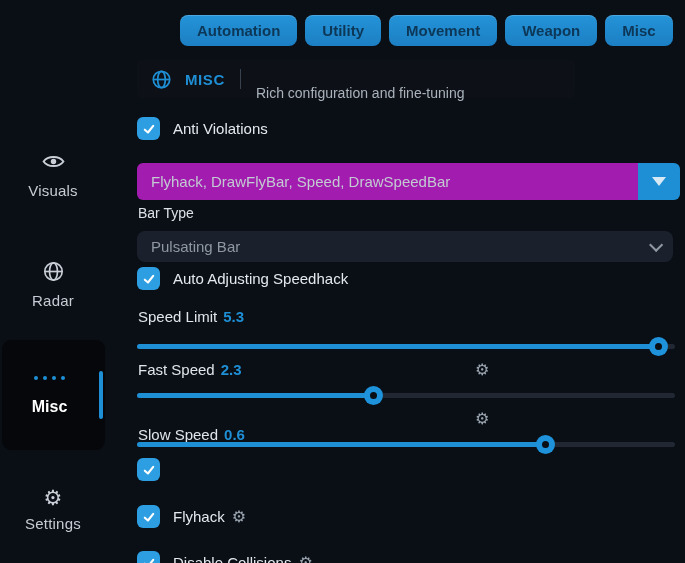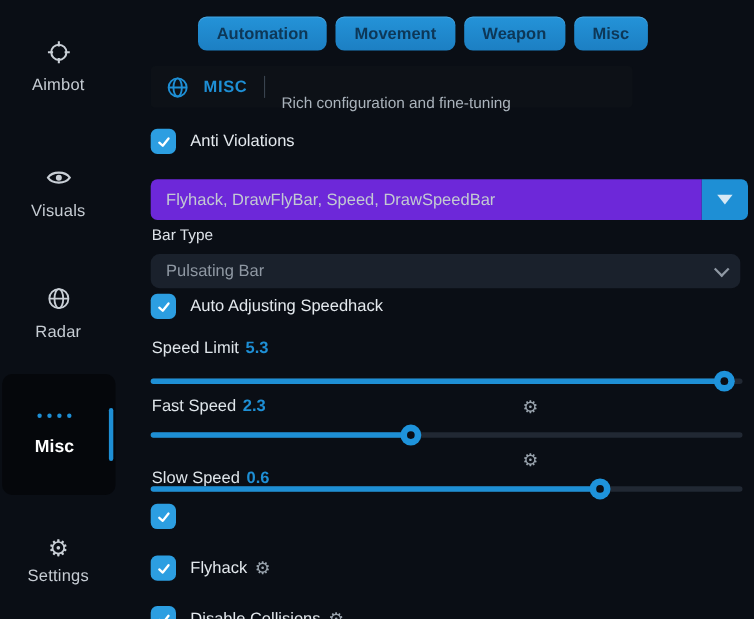--- a/index.html
+++ b/index.html
@@ -60,21 +60,21 @@
   .inline-gear { color:#9aa4ae; font-family:"DejaVu Sans",sans-serif; font-size:16px; cursor:pointer; line-height:1; }
 
   .row-anti { top:117px; }
   .row-auto { top:267px; }
   .row-walk { top:458px; }
   .row-fly  { top:505px; }
   .row-disable { top:551px; }
 
   .dd1 { position:absolute; left:0; top:163px; width:543px; height:37px; display:flex; cursor:pointer; }
   .dd1 .value {
-    flex:1; background:#6d28d9; border-radius:6px 0 0 6px;
+    flex:1; background:#a21caf; border-radius:6px 0 0 6px;
     display:flex; align-items:center; padding:0 14px; color:#c3cad2; font-size:15px;
   }
   .dd1 .btn { width:42px; background:#1e8fd5; border-radius:0 6px 6px 0; display:flex; align-items:center; justify-content:center; }
   .tri-down { width:0; height:0; border-left:7px solid transparent; border-right:7px solid transparent; border-top:9px solid #d7e9f5; }
 
   .field-label { position:absolute; left:1px; top:205px; font-size:14px; color:#dde2e8; }
 
   .select2 {
     position:absolute; left:0; top:231px; width:536px; height:31px;
     background:#1a212c; border-radius:8px; display:flex; align-items:center;
@@ -100,32 +100,20 @@
     border-radius:50%; background:#0a0e15;
   }
 </style>
 </head>
 <body>
 
 <div class="stage">
 
   <nav class="sidebar">
 
-    <div class="side-item side-aimbot">
-      <span class="ico">
-        <svg width="23" height="23" viewBox="0 0 22 22" fill="none" stroke="currentColor" stroke-width="1.8">
-          <circle cx="11" cy="11" r="6.6"></circle>
-          <line x1="11" y1="1.5" x2="11" y2="6"></line>
-            <line x1="11" y1="16" x2="11" y2="20.5"></line>
-          <line x1="1.5" y1="11" x2="6" y2="11"></line>
-            <line x1="16" y1="11" x2="20.5" y2="11"></line>
-        </svg>
-      </span>
-      <span class="lbl">Aimbot</span>
-    </div>
 
     <div class="side-item side-visuals">
       <span class="ico">
         <svg width="23" height="23" viewBox="0 0 22 22" fill="none" stroke="currentColor" stroke-width="1.8">
           <path d="M1.5 11 C5.5 5.2, 16.5 5.2, 20.5 11 C16.5 16.8, 5.5 16.8, 1.5 11 Z"></path>
           <circle cx="11" cy="11" r="2.6" fill="currentColor" stroke="none"></circle>
         </svg>
       </span>
       <span class="lbl">Visuals</span>
     </div>
@@ -155,20 +143,21 @@
     <div class="side-item side-settings">
       <span class="ico gear-glyph">⚙</span>
       <span class="lbl">Settings</span>
     </div>
   </nav>
 
   <main class="content">
 
     <div class="tabs">
       <div class="tab">Automation</div>
+      <div class="tab">Utility</div>
       <div class="tab">Movement</div>
       <div class="tab">Weapon</div>
       <div class="tab">Misc</div>
     </div>
 
     <div class="header-bar">
       <span class="globe">
         <svg width="21" height="21" viewBox="0 0 22 22" fill="none" stroke="currentColor" stroke-width="1.8">
           <circle cx="11" cy="11" r="8.6"></circle>
           <ellipse cx="11" cy="11" rx="4" ry="8.6"></ellipse>

